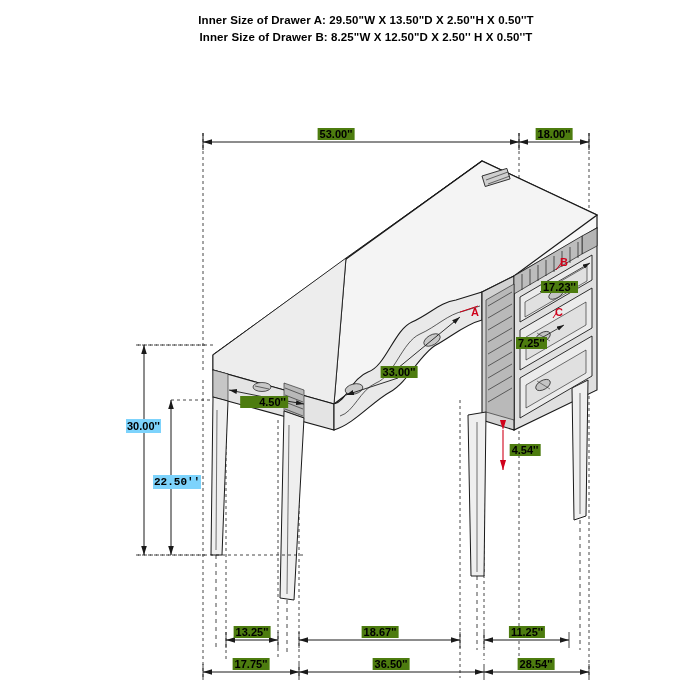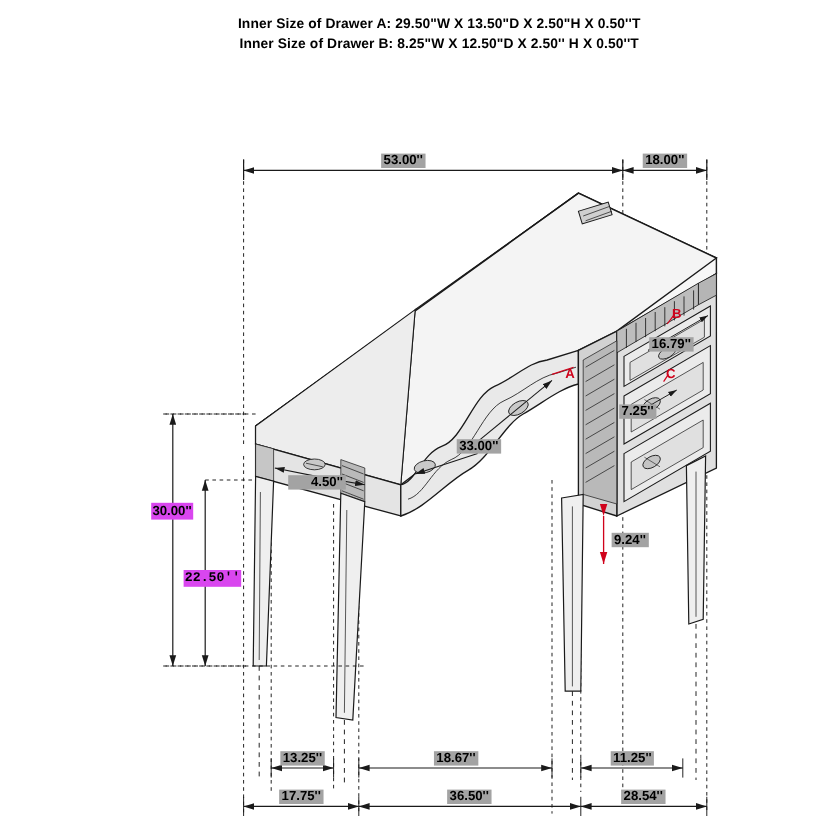--- a/index.html
+++ b/index.html
@@ -39,37 +39,37 @@
     position: absolute;
     left: 0;
     top: 0;
     width: 700px;
     height: 700px;
   }
   .dim-label {
     position: absolute;
     font-size: 11px;
     font-weight: bold;
-    background: #a3a3a3;
+    background: #4d7c0f;
     padding: 0 2px;
     white-space: nowrap;
     line-height: 12px;
   }
   .callout {
     position: absolute;
     font-size: 11px;
     font-weight: bold;
     color: #d0021b;
     line-height: 12px;
   }
   .v-label {
     position: absolute;
     font-size: 11px;
     font-weight: bold;
-    background: #d946ef;
+    background: #7dd3fc;
     padding: 1px 1px;
     white-space: nowrap;
     line-height: 12px;
   }
 </style>
 </head>
 <body>
 
 <div id="stage">
 
@@ -278,27 +278,27 @@
         <line x1="283" y1="664" x2="283" y2="680"></line>
         <line x1="468" y1="664" x2="468" y2="680"></line>
         <line x1="573" y1="664" x2="573" y2="680"></line>
       </g>
     </g>
   </svg>
 
   <div class="dim-label" style="left:320px; top:128px; transform:translateX(-50%);">53.00''</div>
   <div class="dim-label" style="left:538px; top:128px; transform:translateX(-50%);">18.00''</div>
 
-  <div class="dim-label" style="left:525px; top:281px;">16.79''</div>
+  <div class="dim-label" style="left:525px; top:281px;">17.23''</div>
   <div class="dim-label" style="left:500px; top:337px;">7.25''</div>
 
   <div class="dim-label" style="left:383px; top:366px; transform:translateX(-50%);">33.00''</div>
   <div class="dim-label" style="left:248px; top:396px; transform:translateX(-50%);padding-left:19px;">4.50''</div>
 
-  <div class="dim-label" style="left:509px; top:444px; transform:translateX(-50%);">9.24''</div>
+  <div class="dim-label" style="left:509px; top:444px; transform:translateX(-50%);">4.54''</div>
 
   <div class="v-label" style="left:110px; top:419px;">30.00''</div>
   <div class="v-label" style="left:137px; top:475px;font-family:Liberation Mono, monospace;">22.50''</div>
 
   <div class="dim-label" style="left:236px; top:626px; transform:translateX(-50%);">13.25''</div>
   <div class="dim-label" style="left:364px; top:626px; transform:translateX(-50%);">18.67''</div>
   <div class="dim-label" style="left:511px; top:626px; transform:translateX(-50%);">11.25''</div>
 
   <div class="dim-label" style="left:235px; top:658px; transform:translateX(-50%);">17.75''</div>
   <div class="dim-label" style="left:375px; top:658px; transform:translateX(-50%);text-align:center;">36.50''</div>

